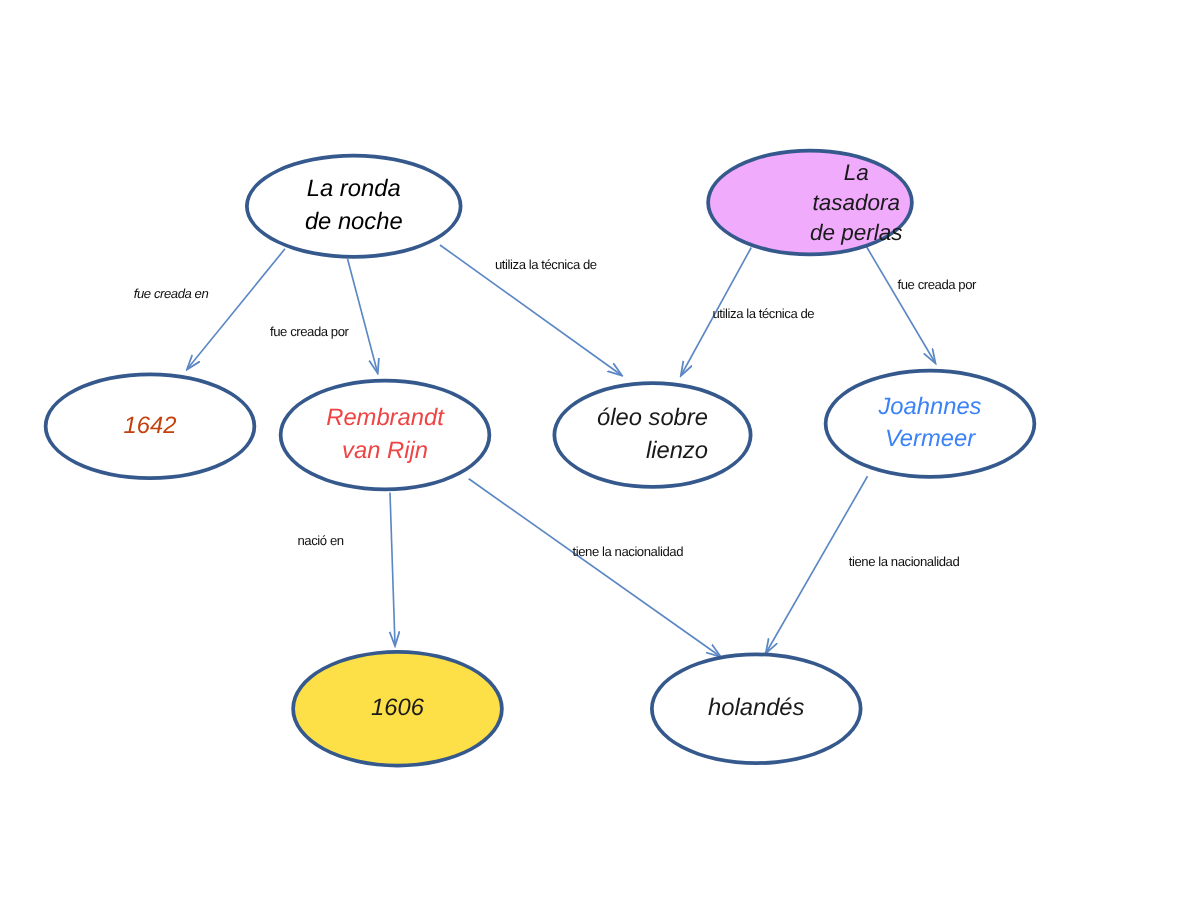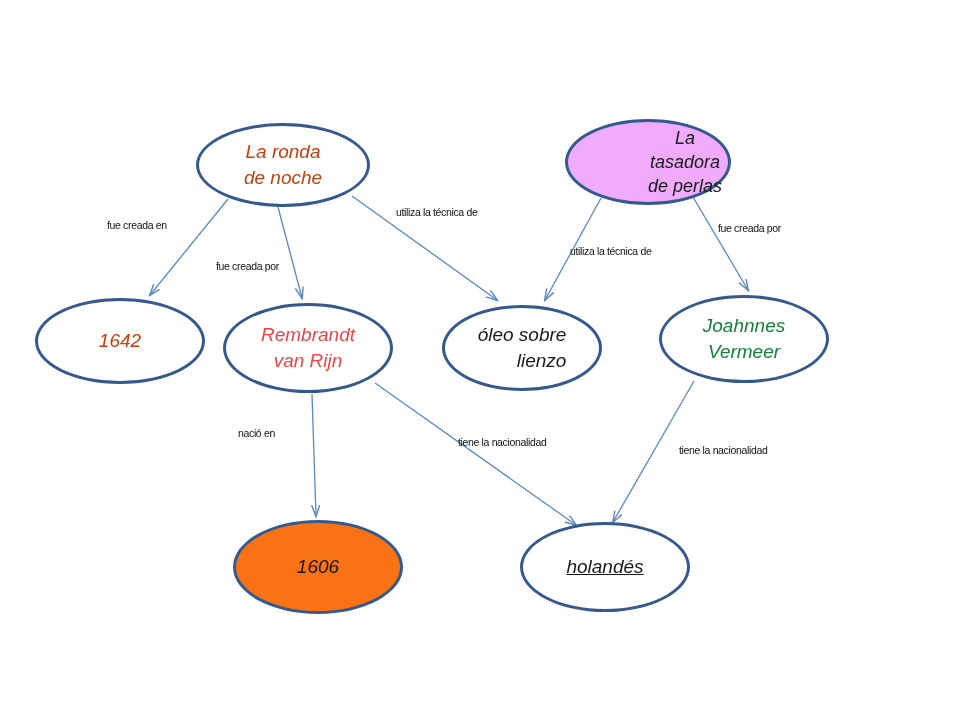--- a/index.html
+++ b/index.html
@@ -77,52 +77,52 @@
         <line x1="601" y1="198" x2="545" y2="300" stroke="#5B87C4" stroke-width="1.3" marker-end="url(#arrowhead)"></line>
         <line x1="693" y1="197" x2="748" y2="290" stroke="#5B87C4" stroke-width="1.3" marker-end="url(#arrowhead)"></line>
         <line x1="312" y1="394" x2="316" y2="516" stroke="#5B87C4" stroke-width="1.3" marker-end="url(#arrowhead)"></line>
         <line x1="375" y1="383" x2="576" y2="525" stroke="#5B87C4" stroke-width="1.3" marker-end="url(#arrowhead)"></line>
         <line x1="694" y1="381" x2="613" y2="522" stroke="#5B87C4" stroke-width="1.3" marker-end="url(#arrowhead)"></line>
       </g>
   </svg>
 
   <div id="node-layer">
       <div class="node" style="left: 196px; top: 123px; width: 174px; height: 84px; border-color: rgb(53, 89, 140); background: rgb(255, 255, 255);">
-        <span class="node-label" style="color: #c2410c;">La ronda
+        <span class="node-label" style="color: #000000;">La ronda
 de noche</span>
       </div>
       <div class="node" style="left: 565px; top: 119px; width: 166px; height: 86px; border-color: rgb(53, 89, 140); background: #f0abfc; justify-content: flex-end;">
         <span class="node-label three-line" style="color: rgb(26, 26, 26);">La
 tasadora
 de perlas</span>
       </div>
       <div class="node" style="left: 35px; top: 298px; width: 170px; height: 86px; border-color: rgb(53, 89, 140); background: rgb(255, 255, 255);">
         <span class="node-label" style="color: #c2410c; font-style: italic;">1642</span>
       </div>
       <div class="node" style="left: 223px; top: 303px; width: 170px; height: 90px; border-color: rgb(53, 89, 140); background: rgb(255, 255, 255);">
         <span class="node-label" style="color: #ef4444;">Rembrandt
 van Rijn</span>
       </div>
       <div class="node" style="left: 442px; top: 305px; width: 160px; height: 86px; border-color: rgb(53, 89, 140); background: rgb(255, 255, 255); text-align: right;">
         <span class="node-label" style="color: rgb(26, 26, 26);">óleo sobre
 lienzo</span>
       </div>
       <div class="node" style="left: 659px; top: 295px; width: 170px; height: 88px; border-color: rgb(53, 89, 140); background: rgb(255, 255, 255);">
-        <span class="node-label" style="color: #15803d;">Joahnnes
+        <span class="node-label" style="color: #3b82f6;">Joahnnes
 Vermeer</span>
       </div>
-      <div class="node" style="left: 233px; top: 520px; width: 170px; height: 94px; border-color: rgb(53, 89, 140); background: #f97316;">
+      <div class="node" style="left: 233px; top: 520px; width: 170px; height: 94px; border-color: rgb(53, 89, 140); background: #fde047;">
         <span class="node-label" style="color: rgb(26, 26, 26);">1606</span>
       </div>
       <div class="node" style="left: 520px; top: 522px; width: 170px; height: 90px; border-color: rgb(53, 89, 140); background: rgb(255, 255, 255);">
-        <span class="node-label" style="color: rgb(26, 26, 26); text-decoration: underline;">holandés</span>
+        <span class="node-label" style="color: rgb(26, 26, 26);">holandés</span>
       </div>
     </div>
   <div id="label-layer">
-      <div class="edge-label" style="left: 107px; top: 219px;">fue creada en</div>
+      <div class="edge-label" style="left: 107px; top: 229px; font-style: italic;">fue creada en</div>
       <div class="edge-label" style="left: 216px; top: 260px;">fue creada por</div>
       <div class="edge-label" style="left: 396px; top: 206px;">utiliza la técnica de</div>
       <div class="edge-label" style="left: 570px; top: 245px;">utiliza la técnica de</div>
       <div class="edge-label" style="left: 718px; top: 222px;">fue creada por</div>
       <div class="edge-label" style="left: 238px; top: 427px;">nació en</div>
       <div class="edge-label" style="left: 458px; top: 436px;">tiene la nacionalidad</div>
       <div class="edge-label" style="left: 679px; top: 444px;">tiene la nacionalidad</div>
     </div>
 
 </div>

